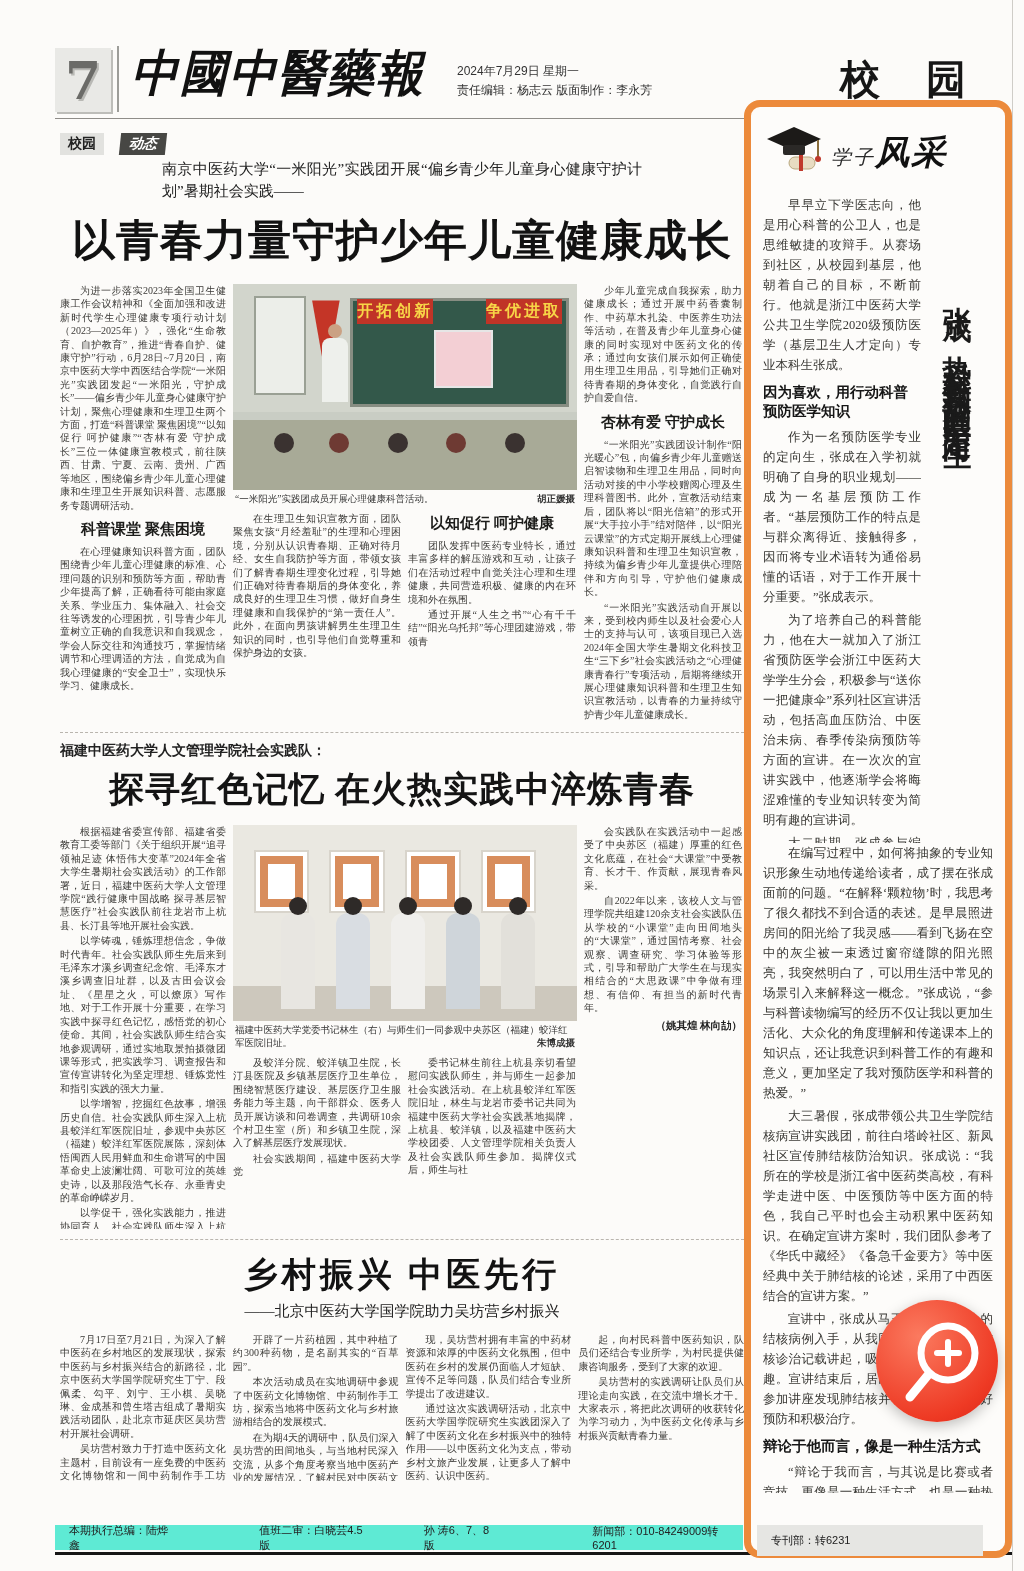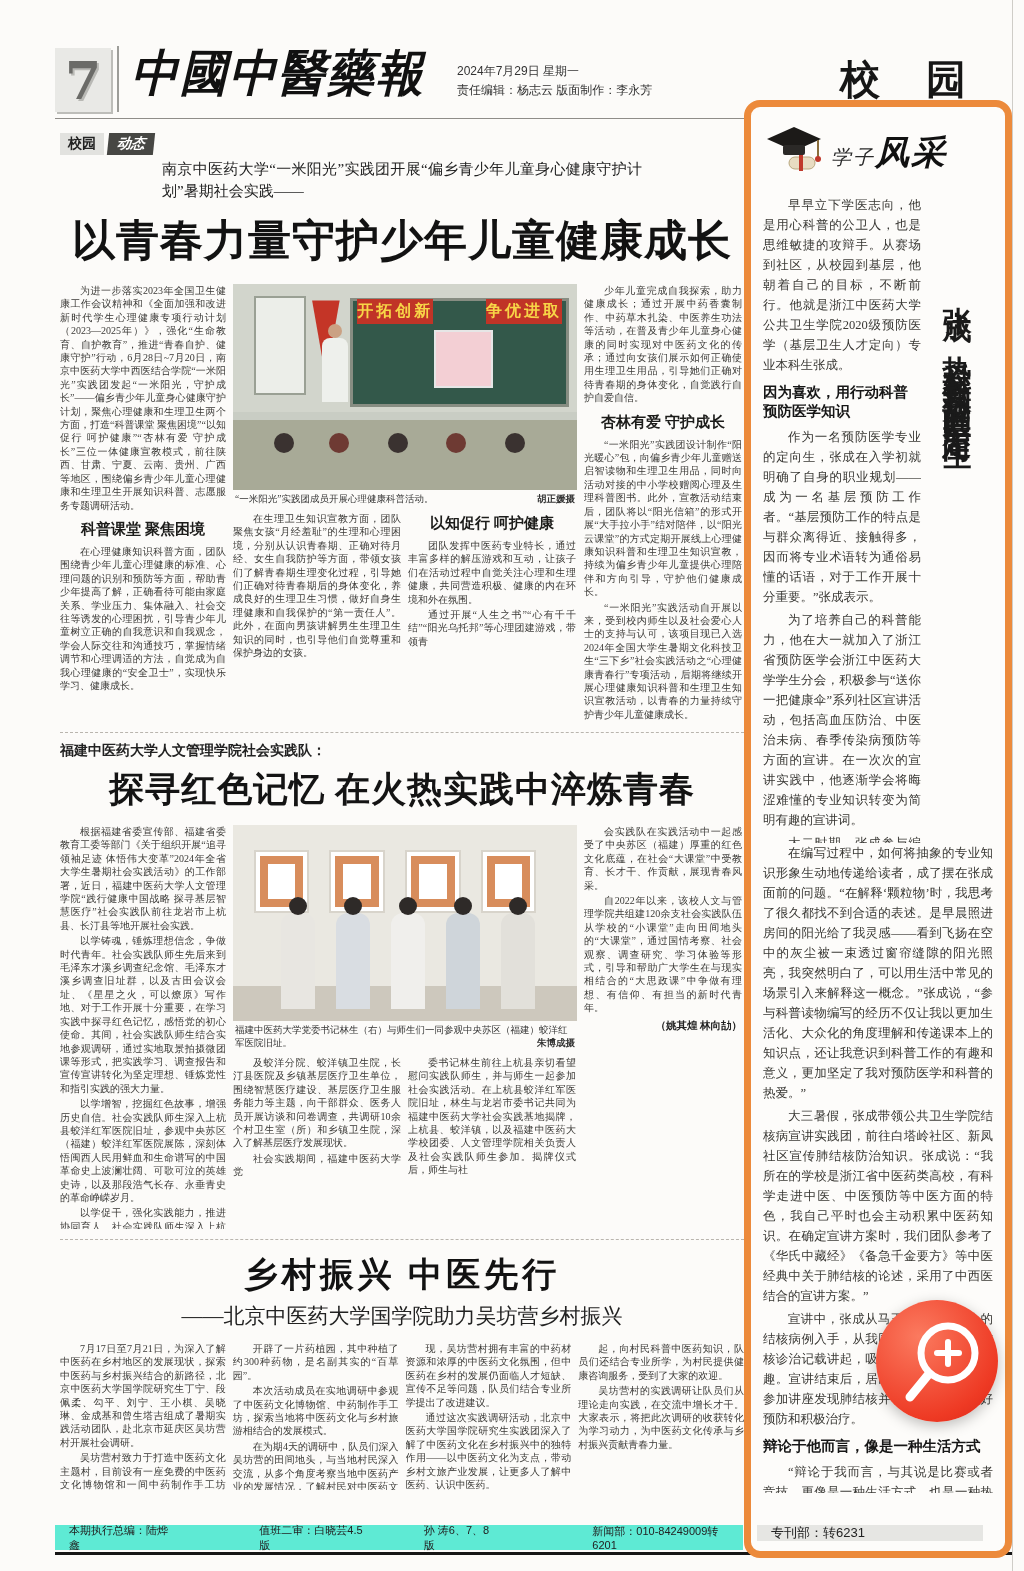--- a/index.html
+++ b/index.html
@@ -17,21 +17,21 @@
   .mast-title{position:absolute;left:76px;top:2px;font-size:47px;font-weight:bold;font-style:italic;
               letter-spacing:2px;color:#111;transform:scaleY(1.05);}
   .mast-meta{position:absolute;left:402px;top:22px;font-family:"Liberation Sans",sans-serif;
              font-size:12px;color:#333;line-height:19px;white-space:nowrap;}
   .section-title{position:absolute;right:28px;top:12px;font-size:40px;font-weight:bold;color:#161616;
                  letter-spacing:18px;font-family:"Liberation Serif",serif;}
   .header-rule{position:absolute;left:55px;top:118px;width:957px;height:1px;background:#8f8d89;}
 
   
   .left-main{position:absolute;left:60px;top:132px;width:684px;height:1390px;overflow:hidden;}
-  .tags-row{display:flex;gap:4px;align-items:center;height:24px;margin-bottom:2px;}
+  .tags-row{display:flex;gap:16px;align-items:center;height:24px;margin-bottom:2px;}
   .tag-campus{background:#e2e2df;color:#222;font-family:"Liberation Sans",sans-serif;font-weight:bold;
               font-size:14px;padding:2px 8px;}
   .tag-dynamic{background:#474744;color:#fff;font-style:italic;font-weight:bold;font-size:14px;
                padding:2px 9px;transform:skewX(-6deg);}
   .kicker1{width:480px;margin:2px auto 0;font-size:15px;line-height:22px;text-align:justify;color:#222;}
   .headline1{margin:10px 0 14px;text-align:center;font-family:"Liberation Sans","DejaVu Sans",sans-serif;
              font-weight:900;font-size:43px;letter-spacing:1px;color:#121212;white-space:nowrap;}
   .cols{display:flex;gap:7px;overflow:hidden;}
   .cols1{height:438px;}
   .col{overflow:hidden;}
@@ -70,21 +70,21 @@
   .p2-person{position:absolute;bottom:6%;width:34px;height:96px;border-radius:12px 12px 0 0;}
   .p2-person:before{content:"";position:absolute;left:8px;top:-16px;width:18px;height:18px;border-radius:50%;background:#2e2a28;}
 
   .kicker2{font-size:14px;font-weight:bold;color:#222;margin:2px 0 0;}
   .headline2{margin:6px 0 12px;text-align:center;font-weight:bold;font-size:35px;letter-spacing:1px;color:#141414;
              font-family:"Liberation Serif",serif;white-space:nowrap;}
   .cols2{height:404px;}
 
   .headline3{margin:12px 0 4px;text-align:center;font-weight:900;font-size:34px;letter-spacing:4px;color:#121212;
              font-family:"Liberation Serif",serif;white-space:nowrap;}
-  .subtitle3{text-align:center;font-size:21px;color:#222;margin:0 0 12px;}
+  .subtitle3{text-align:center;font-size:15px;color:#222;margin:0 0 12px;}
   .cols3{height:148px;}
 
   
   .feature{position:absolute;left:744px;top:100px;width:268px;height:1458px;border:7px solid #ec8a3b;
            border-radius:16px;background:#fdfcfa;box-sizing:border-box;padding:10px 12px;overflow:hidden;z-index:2;}
   .logo-row{display:flex;align-items:center;gap:6px;height:72px;margin-bottom:6px;}
   .logo-cap{flex:0 0 auto;}
   .logo-text .xz{font-size:20px;font-style:italic;color:#2a2a2a;letter-spacing:2px;}
   .logo-text .fc{font-size:34px;font-style:italic;font-weight:bold;color:#111;letter-spacing:2px;}
   .feat-top{display:flex;height:648px;overflow:hidden;}
@@ -96,22 +96,22 @@
   .fpara{margin:0 0 3px;font-size:12.5px;line-height:20px;text-align:justify;text-indent:25px;color:#383733;}
   .feat-sub{margin:8px 0 6px;font-family:"Liberation Sans",sans-serif;font-weight:bold;font-size:14.5px;color:#161616;}
   .feat-wide{overflow:hidden;height:650px;}
 
   
   .footer-bar{position:absolute;left:55px;top:1525px;width:688px;height:25px;background:#5eead4;
               display:flex;align-items:center;gap:0;font-family:"Liberation Sans",sans-serif;font-size:11px;color:#222;}
   .footer-bar span{padding:0 8px;}
   .footer-bar span:first-child{padding-left:14px;}
   .footer-bar .f2{margin-left:70px;} .footer-bar .f3{margin-left:40px;} .footer-bar .f4{margin-left:80px;}
-  .footer-right{position:absolute;left:757px;top:1525px;width:226px;height:16px;background:#e6e6e3;
-                display:flex;align-items:center;font-family:"Liberation Sans",sans-serif;font-size:13px;color:#222;z-index:3;}
+  .footer-right{position:absolute;left:757px;top:1525px;width:226px;height:31px;background:#e6e6e3;
+                display:flex;align-items:center;font-family:"Liberation Sans",sans-serif;font-size:11px;color:#222;z-index:3;}
   .footer-right span{padding-left:14px;}
   .footer-line{position:absolute;left:55px;top:1552px;width:957px;height:3px;background:#161616;z-index:1;}
 
   
   .zoom-btn{position:absolute;left:876px;top:1300px;width:122px;height:122px;border:none;border-radius:50%;
             background:radial-gradient(circle at 35% 30%,#fb7a5f,#ee3a24 70%,#d92415);cursor:pointer;z-index:5;
             box-shadow:0 4px 14px rgba(0,0,0,.25);}
 </style>
 </head>
 <body>

